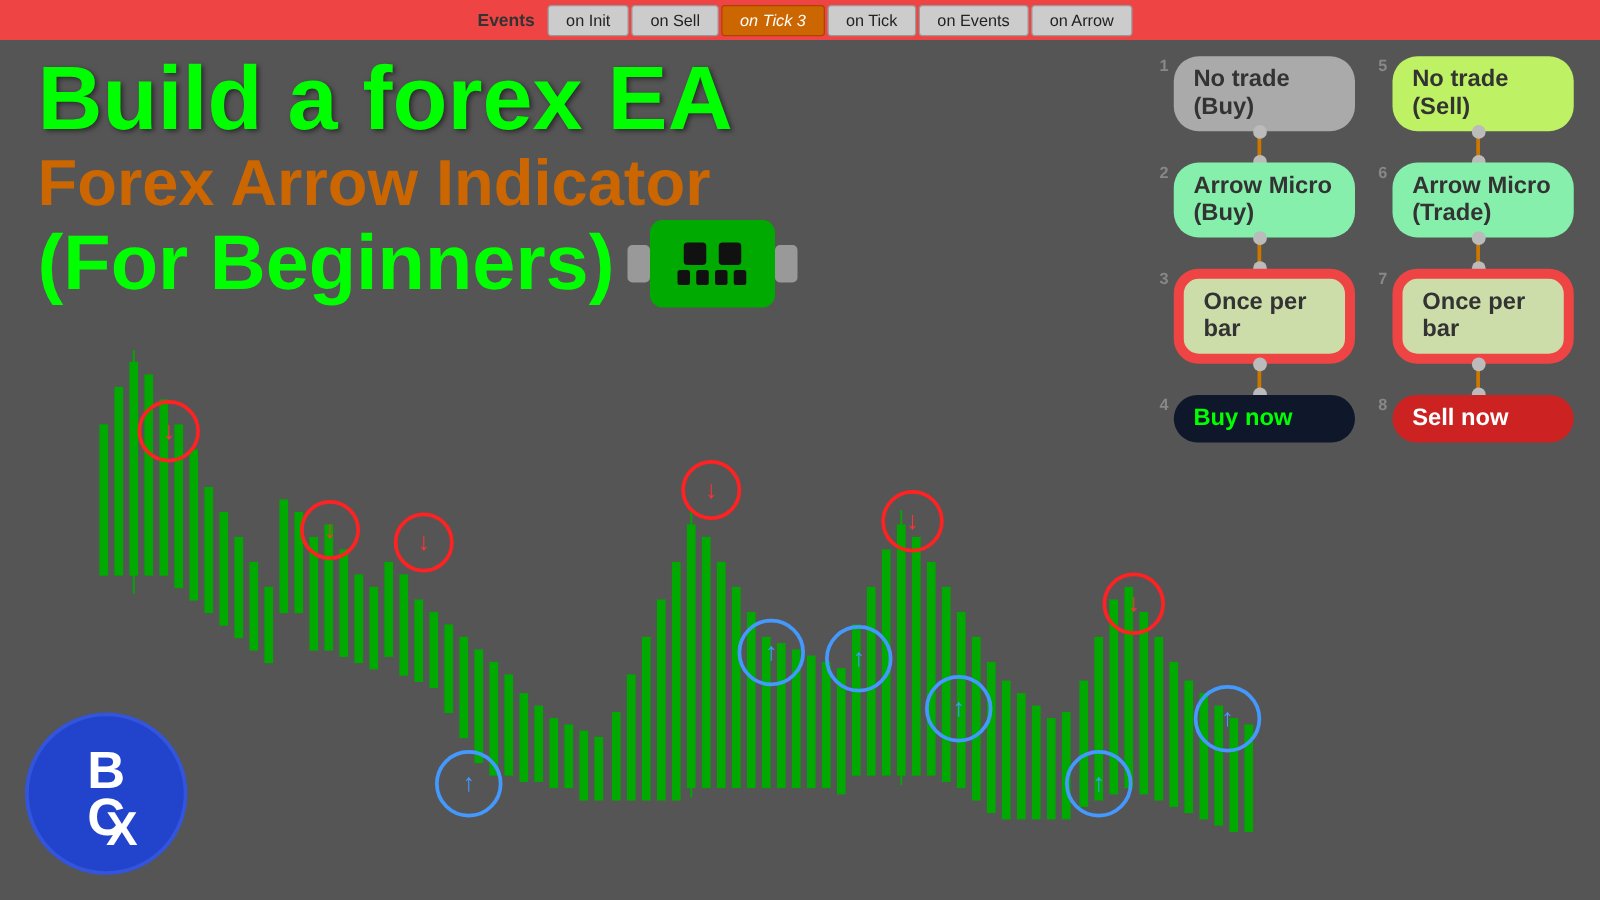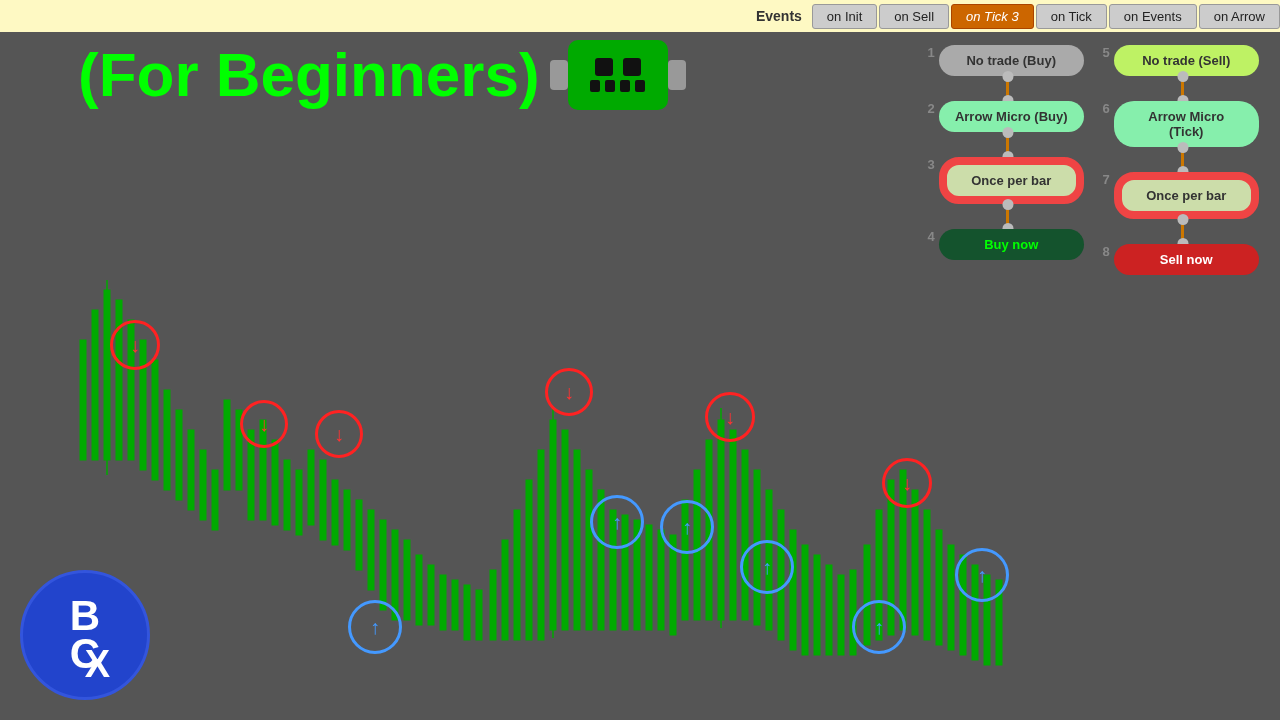--- a/index.html
+++ b/index.html
@@ -12,24 +12,24 @@
       position: relative;
     }
 
     
     .nav-bar {
       position: absolute;
       top: 0;
       left: 0;
       right: 0;
       height: 32px;
-      background: #fef9c3;
-      display: flex;
-      align-items: center;
-      justify-content: flex-end;
+      background: #ef4444;
+      display: flex;
+      align-items: center;
+      justify-content: center;
       gap: 2px;
       z-index: 10;
     }
     .nav-label {
       color: #333;
       font-size: 14px;
       font-weight: bold;
       padding: 0 8px;
     }
     .nav-tab {
@@ -69,21 +69,20 @@
       line-height: 1.1;
     }
     .title-line3 {
       font-size: 62px;
       font-weight: 900;
       color: #00ff00;
       line-height: 1.1;
       display: flex;
       align-items: center;
       gap: 28px;
-      margin-left: 48px;
     }
 
     
     .robot-icon {
       display: inline-flex;
       align-items: center;
       justify-content: center;
       width: 100px;
       height: 70px;
       background: #00aa00;
@@ -185,42 +184,42 @@
       position: absolute;
       top: 45px;
       right: 20px;
       width: 340px;
       z-index: 10;
     }
 
     .flow-node {
       border-radius: 20px;
       padding: 8px 16px;
-      font-size: 13px;
+      font-size: 19px;
       font-weight: bold;
-      text-align: center;
+      text-align: left;
       position: relative;
       width: 145px;
     }
 
     .node-gray {
       background: #aaaaaa;
       color: #333;
     }
     .node-yellow {
       background: #86efac;
       color: #333;
     }
     .node-green-text {
       background: #ccddaa;
       color: #333;
       border: 8px solid #ef4444;
     }
     .node-green-btn {
-      background: #14532d;
+      background: #0f172a;
       color: #00ff00;
       font-weight: 900;
     }
     .node-red-btn {
       background: #cc2222;
       color: white;
       font-weight: 900;
     }
     .node-blue {
       background: #bef264;
@@ -429,20 +428,22 @@
     <line x1="107" y1="280" x2="107" y2="295"></line>
     <line x1="107" y1="460" x2="107" y2="475"></line>
     <line x1="553" y1="408" x2="553" y2="422"></line>
     <line x1="553" y1="628" x2="553" y2="638"></line>
     <line x1="721" y1="408" x2="721" y2="422"></line>
     <line x1="721" y1="618" x2="721" y2="628"></line>
   </g>
 </svg>
 
 <div class="title-area">
+  <div class="title-line1">Build a forex EA</div>
+  <div class="title-line2">Forex Arrow Indicator</div>
   <div class="title-line3">
     <span>(For Beginners)</span>
     <div class="robot-icon">
       <div class="robot-eyes">
         <div class="robot-eyes-row">
           <div class="robot-eye"></div>
           <div class="robot-eye"></div>
         </div>
         <div class="robot-mouth-row">
           <div class="robot-tooth"></div>
@@ -493,21 +494,21 @@
       <div class="node-wrapper">
         <span class="flow-num-badge">5</span>
         <div class="flow-node node-blue">No trade (Sell)</div>
       </div>
       <div class="conn-line">
         <div class="dot-top"></div>
         <div class="dot-bottom"></div>
       </div>
       <div class="node-wrapper">
         <span class="flow-num-badge">6</span>
-        <div class="flow-node node-yellow">Arrow Micro (Tick)</div>
+        <div class="flow-node node-yellow">Arrow Micro (Trade)</div>
       </div>
       <div class="conn-line">
         <div class="dot-top"></div>
         <div class="dot-bottom"></div>
       </div>
       <div class="node-wrapper">
         <span class="flow-num-badge">7</span>
         <div class="flow-node node-green-text">Once per bar</div>
       </div>
       <div class="conn-line">

